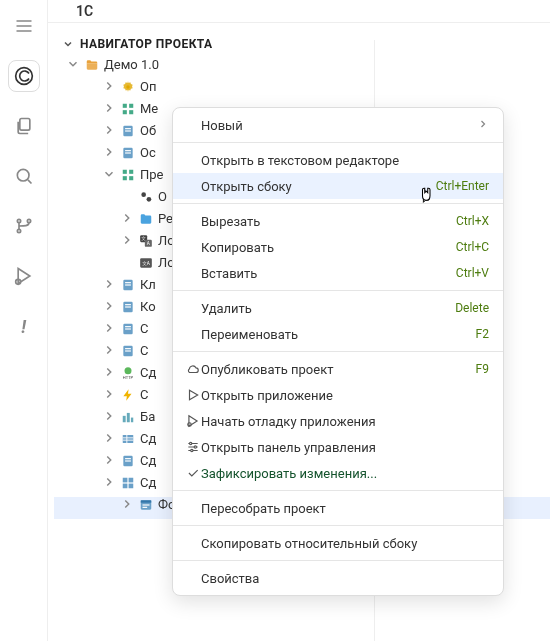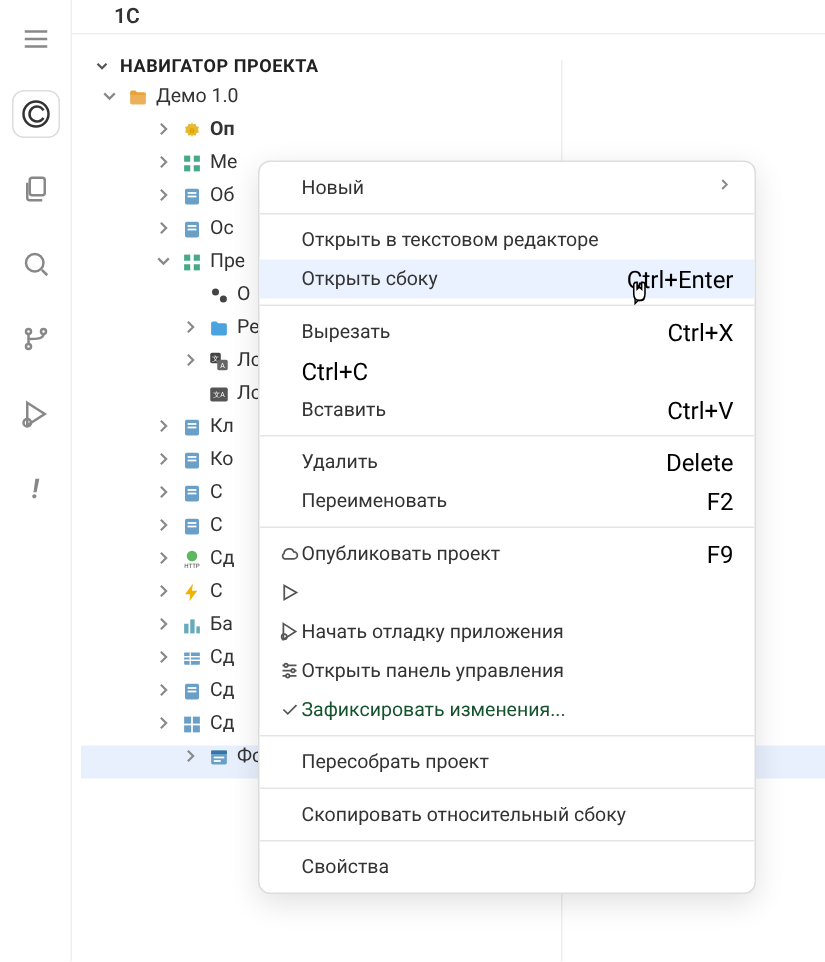--- a/index.html
+++ b/index.html
@@ -110,21 +110,21 @@
   .ctx-item {
     display:flex; align-items:center;
     height:26px;
     padding: 0 14px 0 12px;
     cursor:pointer;
   }
   .ctx-item.hovered { background:#eaf2ff; }
   .ctx-item.disabled { color:#14532d; cursor:default; }
   .ctx-ico-slot { width:16px; display:flex; align-items:center; justify-content:center; color:#555; flex-shrink:0;}
   .ctx-label { flex:1; }
-  .ctx-shortcut { color:#000000; font-size:16px; }
+  .ctx-shortcut { color:#4d7c0f; font-size:12px; }
   .ctx-sub { color:#888; }
   .ctx-sep { height:1px; background:#e5e5e5; margin:4px 0; }
   .cursor {
     position:absolute;
     left: 418px; top: 187px;
     z-index:20;
     pointer-events:none;
   }
   .cursor svg { width:18px; height:22px; }
   
@@ -198,21 +198,21 @@
           </span>
           <span class="ico c-folder">
             <svg viewBox="0 0 24 24" fill="currentColor">
                 <path d="M3 6a2 2 0 0 1 2-2h4l2 2h8a2 2 0 0 1 2 2v1H3V6z"></path>
                 <path d="M3 9h18v9a2 2 0 0 1-2 2H5a2 2 0 0 1-2-2V9z" opacity=".85"></path>
               </svg>
           </span>
           <span class="label">Демо 1.0</span>
         </div>
 
-      <div class="node" style="padding-left: 48px; font-weight: bold;">
+      <div class="node" style="padding-left: 48px;">
             <span class="arrow">
               <svg viewBox="0 0 24 24" fill="none" stroke="currentColor" stroke-width="2.5">
                 <path d="m9 6 6 6-6 6"></path>
               </svg>
             </span>
             <span class="ico">
               <svg viewBox="0 0 24 24" fill="#e0a800">
                 <circle cx="12" cy="12" r="3"></circle>
                 <path d="M12 2l1 3 3-1 1 3 3 1-1 3 1 3-3 1-1 3-3-1-1 3-1-3-3 1-1-3-3-1 1-3-1-3 3-1 1-3 3 1 1-3z" opacity=".8"></path>
               </svg>
@@ -527,20 +527,21 @@
       <span class="ctx-shortcut">Ctrl+Enter</span>
     </div>
     <div class="ctx-sep"></div>
     <div class="ctx-item">
       <span class="ctx-ico-slot"></span>
       <span class="ctx-label">Вырезать</span>
       <span class="ctx-shortcut">Ctrl+X</span>
     </div>
     <div class="ctx-item">
       <span class="ctx-ico-slot"></span>
+      <span class="ctx-label">Копировать</span>
       <span class="ctx-shortcut">Ctrl+C</span>
     </div>
     <div class="ctx-item">
       <span class="ctx-ico-slot"></span>
       <span class="ctx-label">Вставить</span>
       <span class="ctx-shortcut">Ctrl+V</span>
     </div>
     <div class="ctx-sep"></div>
     <div class="ctx-item">
       <span class="ctx-ico-slot"></span>
@@ -565,20 +566,21 @@
       <span class="ctx-shortcut">F9</span>
     </div>
     <div class="ctx-item">
       <span class="ctx-ico-slot">
         <span style="width:14px;height:14px;display:inline-flex">
           <svg viewBox="0 0 24 24" fill="none" stroke="currentColor" stroke-width="2">
             <path d="m6 4 14 8-14 8V4z"></path>
           </svg>
         </span>
       </span>
+      <span class="ctx-label">Открыть приложение</span>
     </div>
     <div class="ctx-item">
       <span class="ctx-ico-slot">
         <span style="width:14px;height:14px;display:inline-flex">
           <svg viewBox="0 0 24 24" fill="none" stroke="currentColor" stroke-width="2">
             <path d="m5 3 14 9-14 9V3z"></path>
             <circle cx="6" cy="18" r="3"></circle>
           </svg>
         </span>
       </span>

